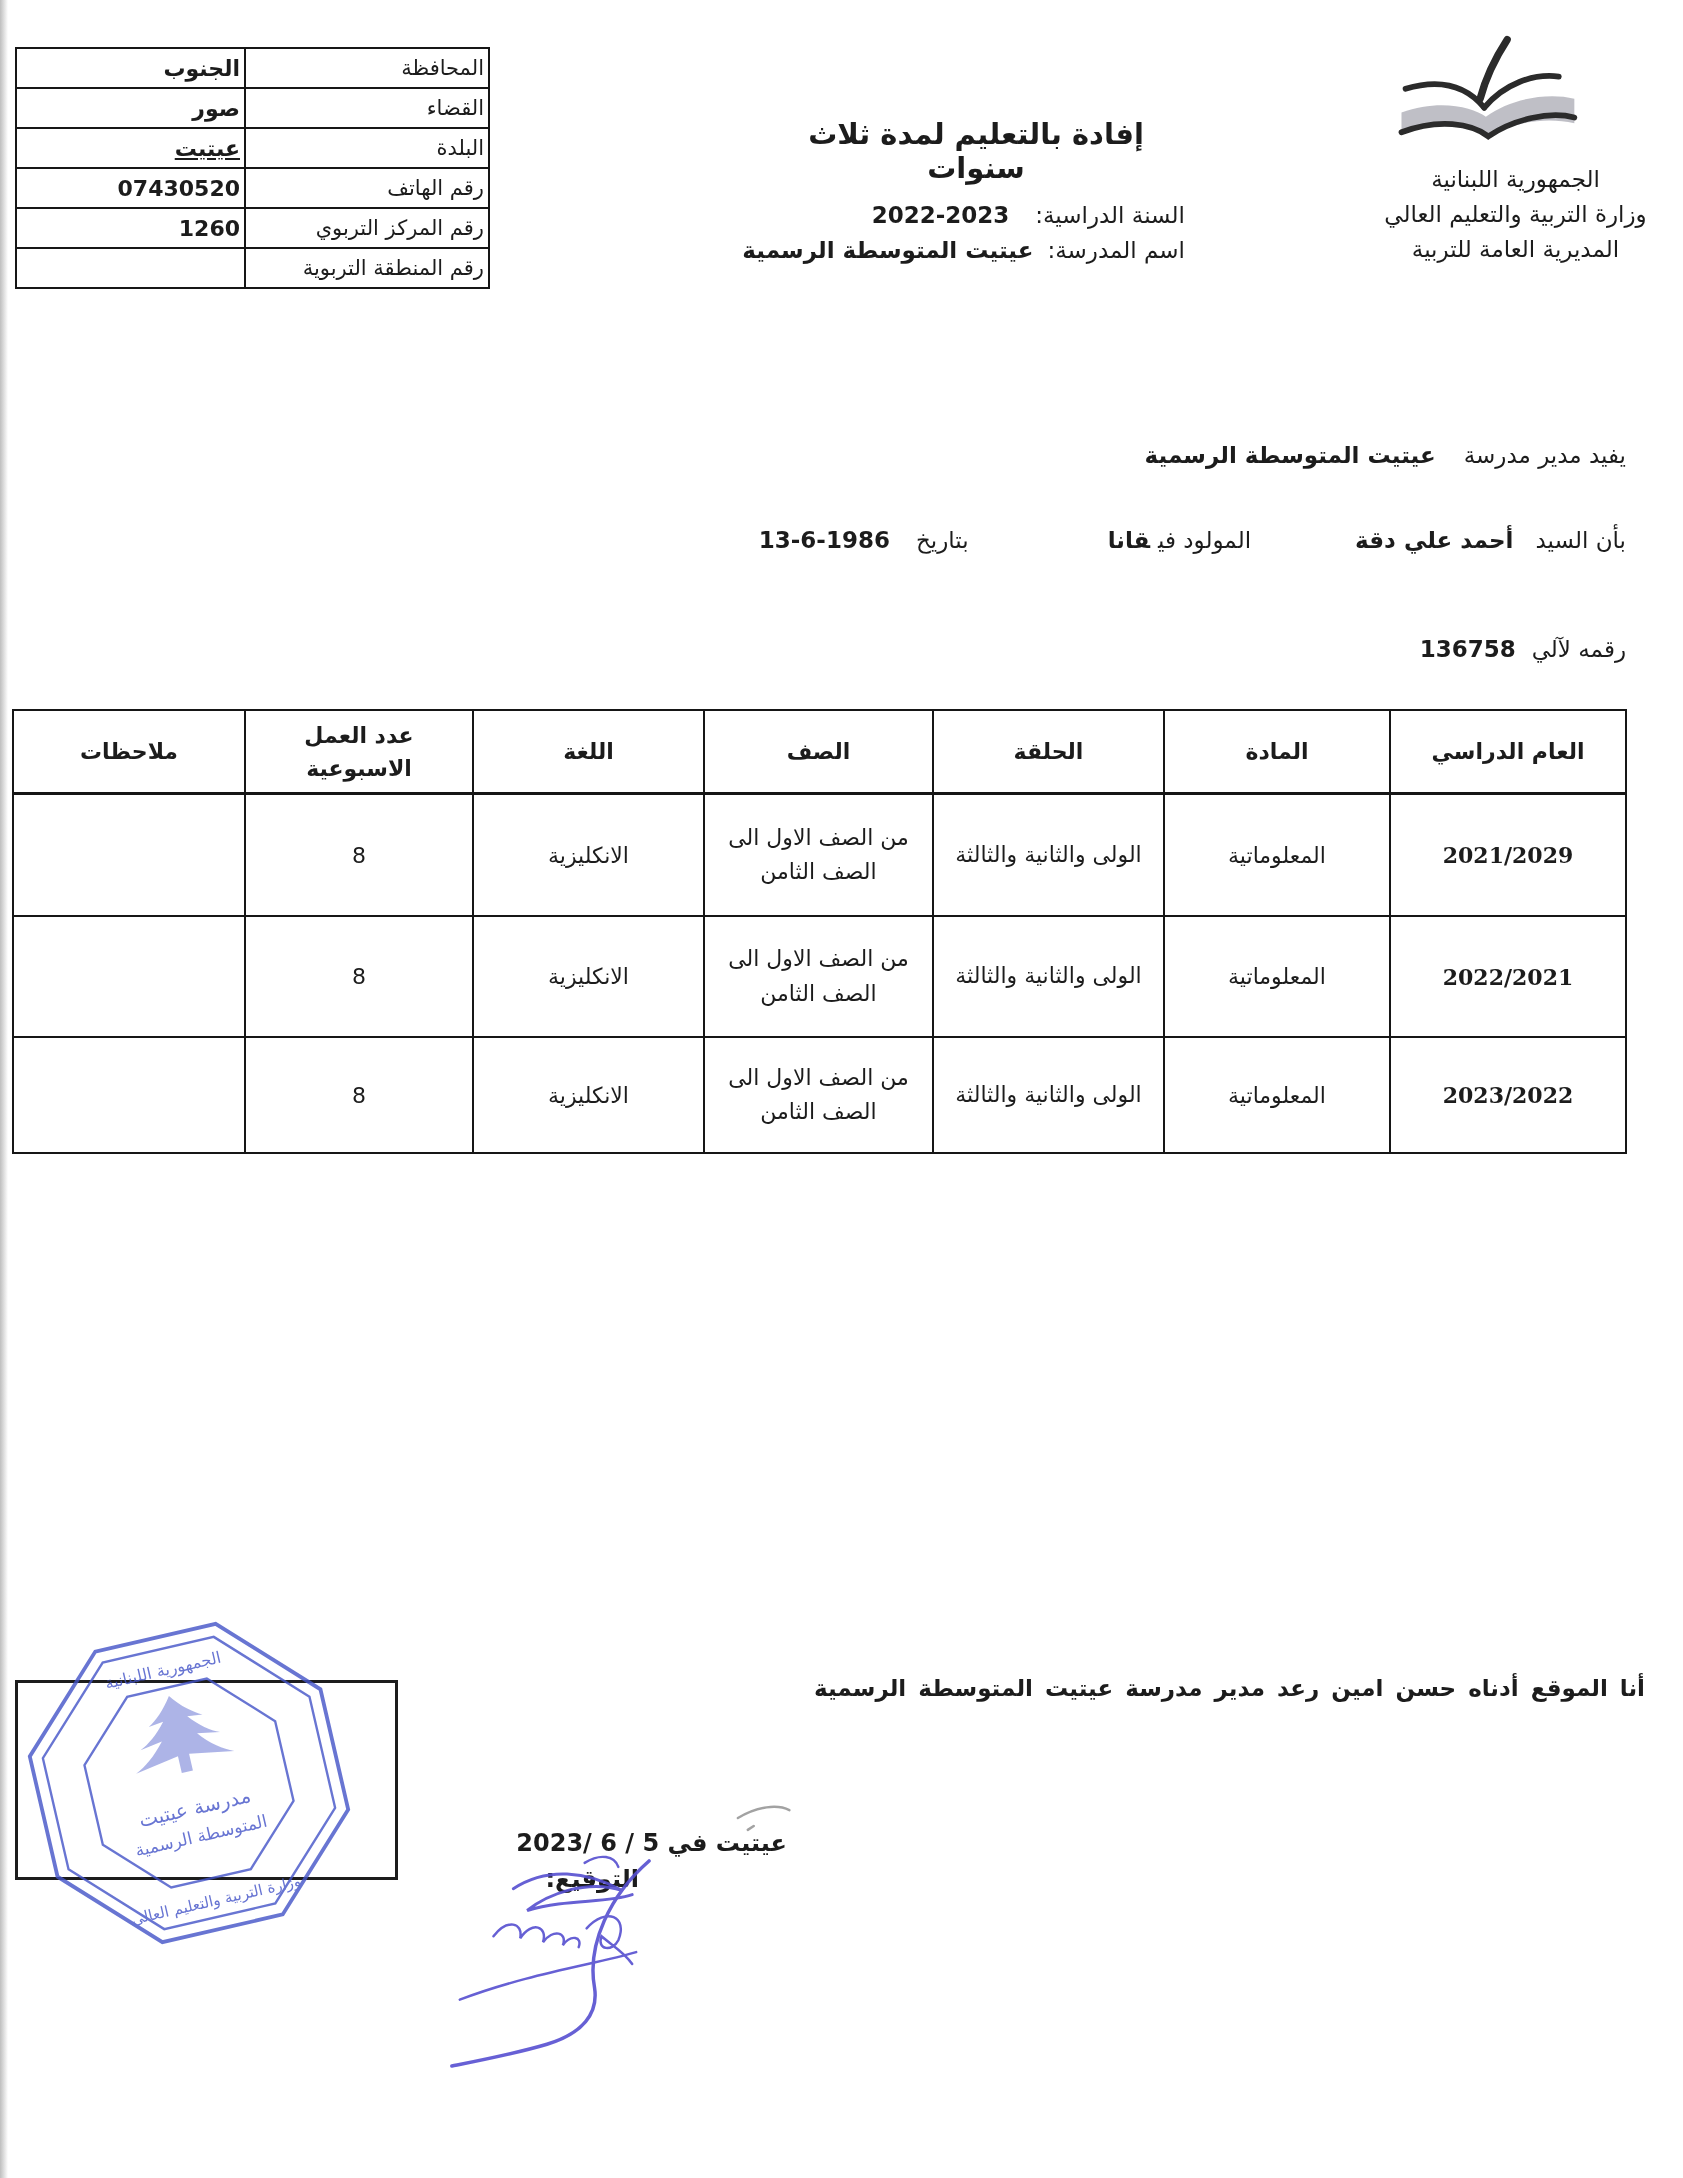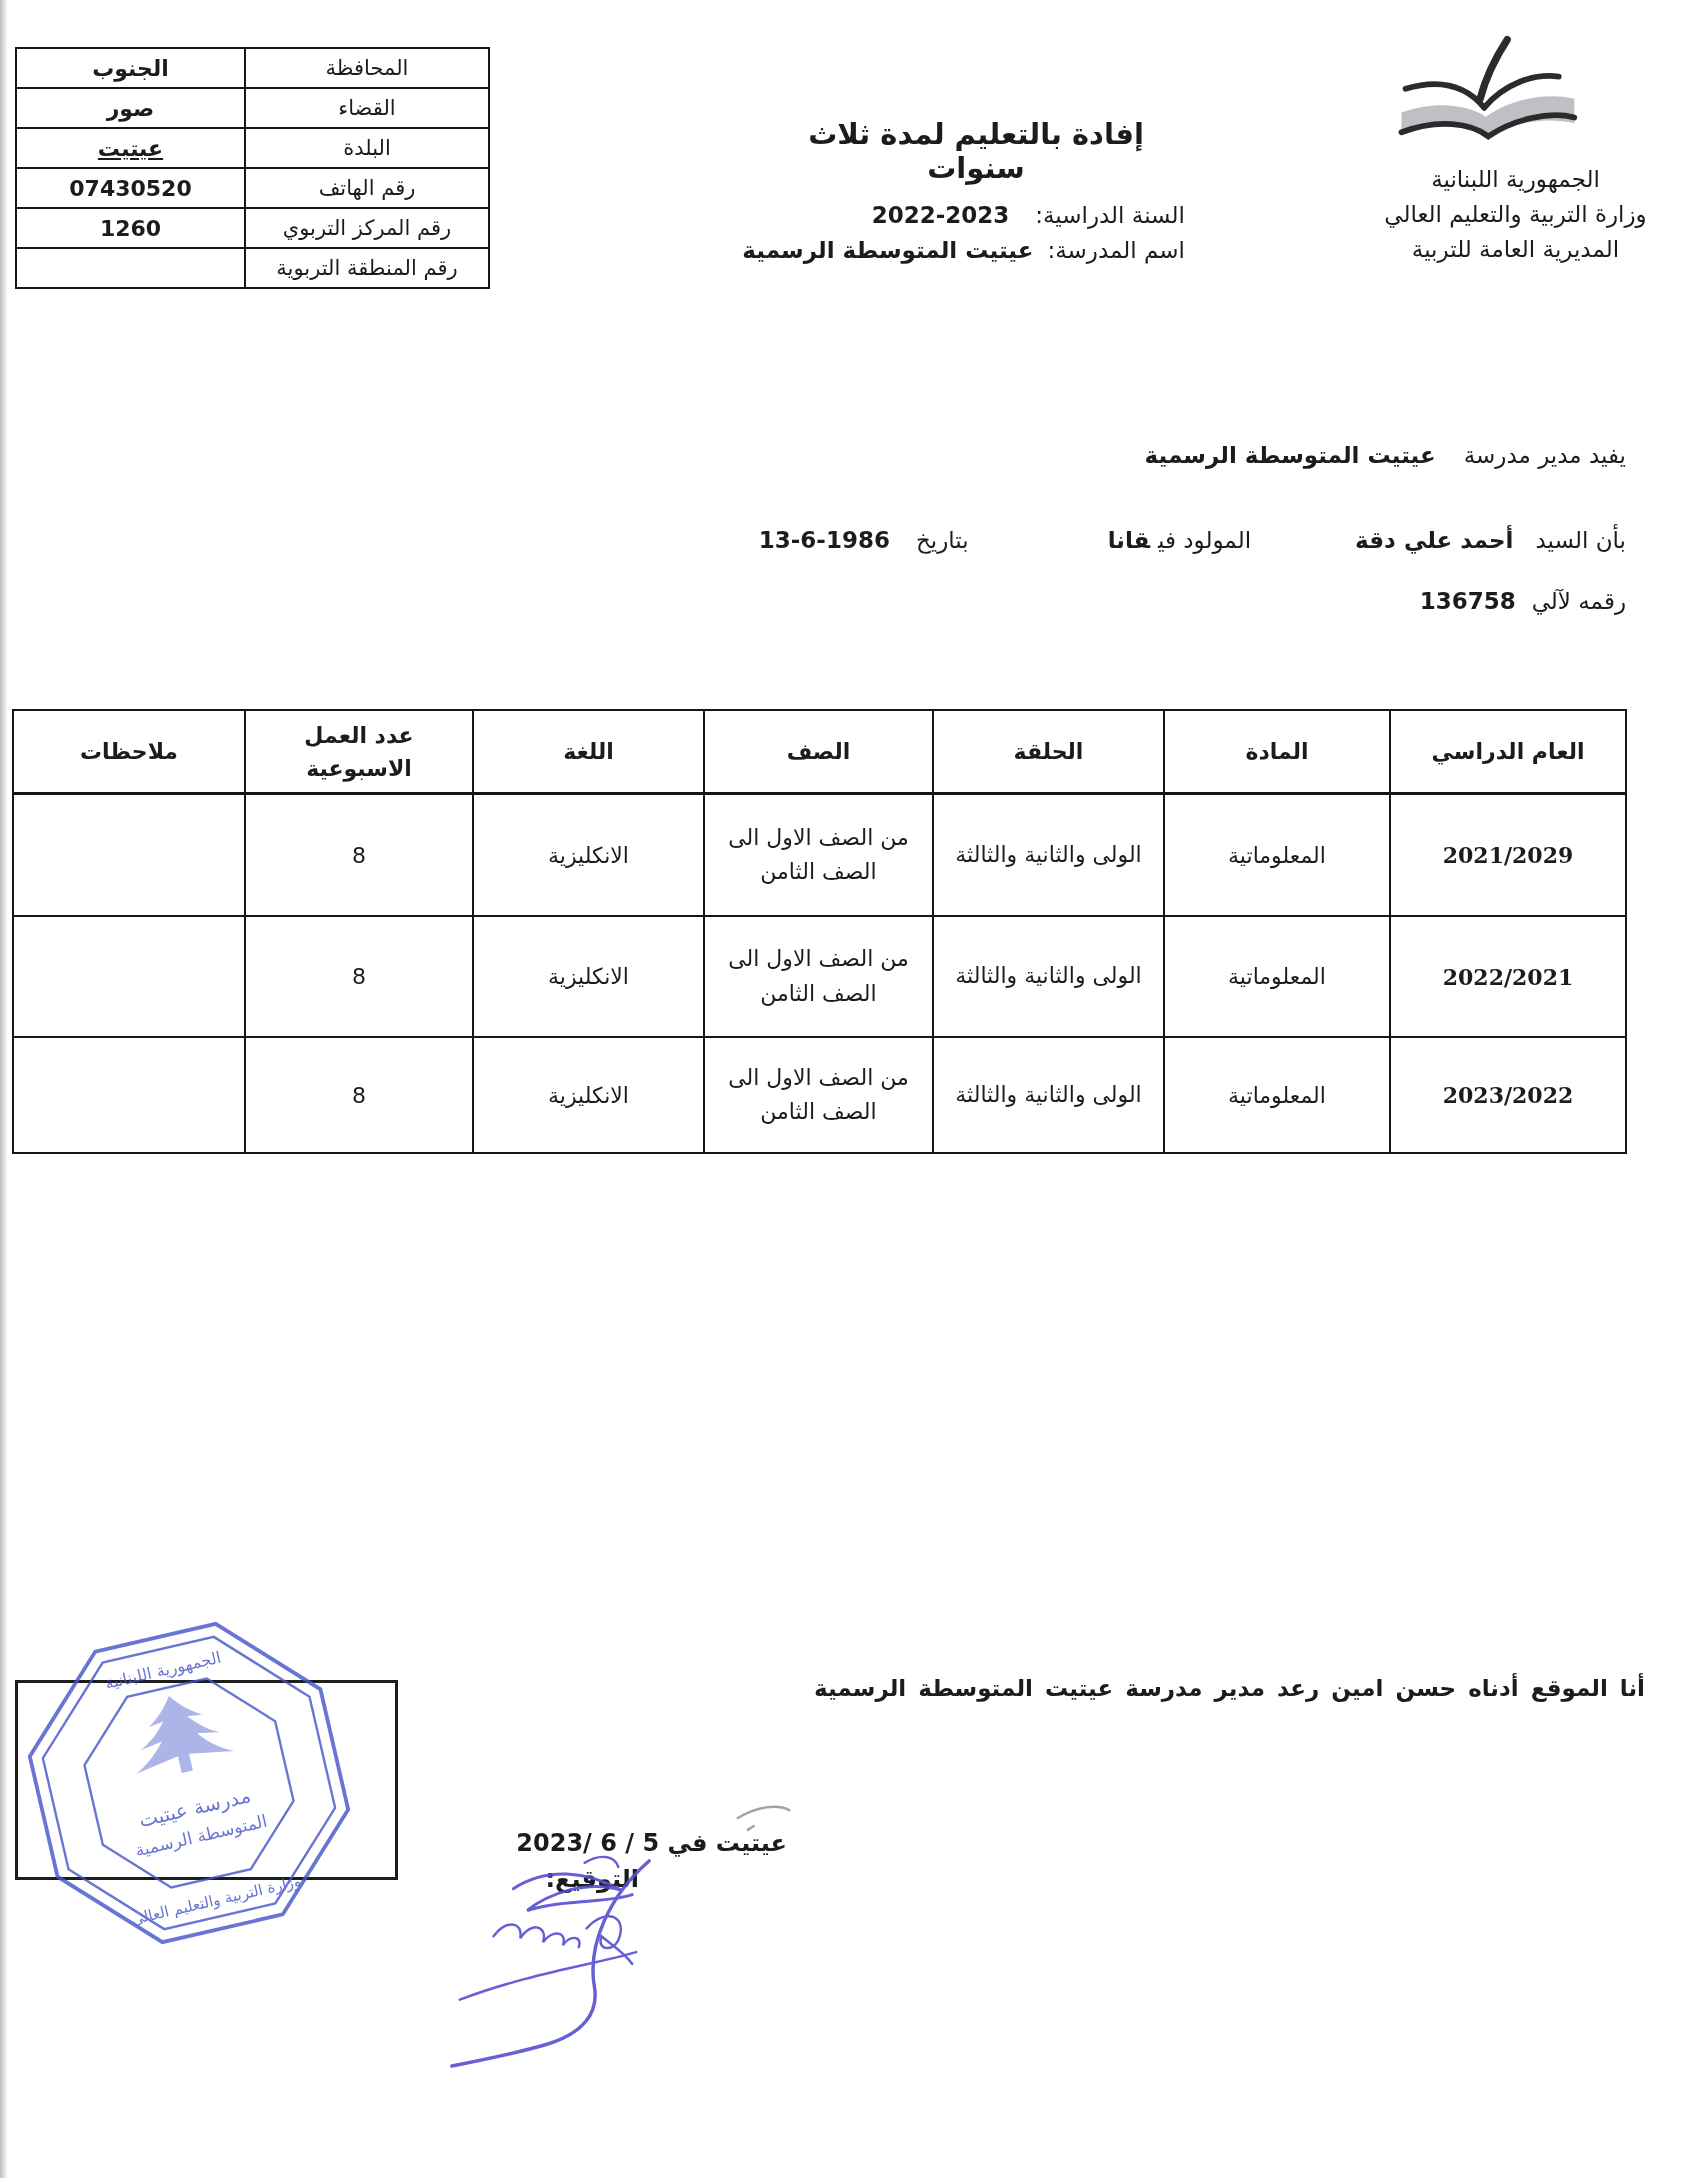--- a/index.html
+++ b/index.html
@@ -6,21 +6,21 @@
   .page{
     position:relative;width:1683px;height:2178px;background:#ffffff;
     font-family:"DejaVu Sans","Liberation Sans",sans-serif;
     color:#1c1c1c;direction:rtl;overflow:hidden;
   }
   .abs{position:absolute;}
   .scan-edge{left:0;top:0;width:8px;height:2178px;
     background:linear-gradient(to right,#9b9b9b,#ffffff);opacity:.65;}
   
   table.info{border-collapse:collapse;direction:rtl;table-layout:fixed;}
-  table.info td{border:2px solid #161616;height:38px;text-align:center;
+  table.info td{border:2px solid #161616;height:38px;
     vertical-align:middle;font-size:21px;padding:0 4px;}
   table.info td.lbl{width:234px;}
   table.info td.val{width:219px;font-weight:700;font-size:22px;}
   .u{text-decoration:underline;}
   
   .ministry{left:1356px;top:162px;width:319px;text-align:center;
     font-size:23px;line-height:35px;}
   .doc-title{left:762px;top:117px;width:428px;text-align:center;
     font-size:29px;font-weight:700;}
   .hline{font-size:23px;white-space:nowrap;}
@@ -107,21 +107,21 @@
   </div>
 
   <div class="abs hline" style="right:57px;top:442px;">
     <span class="ml28">يفيد مدير مدرسة</span><span class="b">عيتيت المتوسطة الرسمية</span>
   </div>
 
   <div class="abs hline" style="right:57px;top:527px;">
     <span class="ml22">بأن السيد</span><span class="b ml105">أحمد علي دقة</span><span class="ml8">المولود في</span><span class="b ml140">قانا</span><span class="ml26">بتاريخ</span><span class="b">1986-6-13</span>
   </div>
 
-  <div class="abs hline" style="right:57px;top:588px;">
+  <div class="abs hline" style="right:57px;top:636px;">
     <span class="ml16">رقمه لآلي</span><span class="b">136758</span>
   </div>
 
   <table class="contract abs" style="left:12px;top:709px;">
     <colgroup>
       <col style="width:236px">
         <col style="width:226px">
         <col style="width:231px">
       <col style="width:229px">
         <col style="width:231px">

